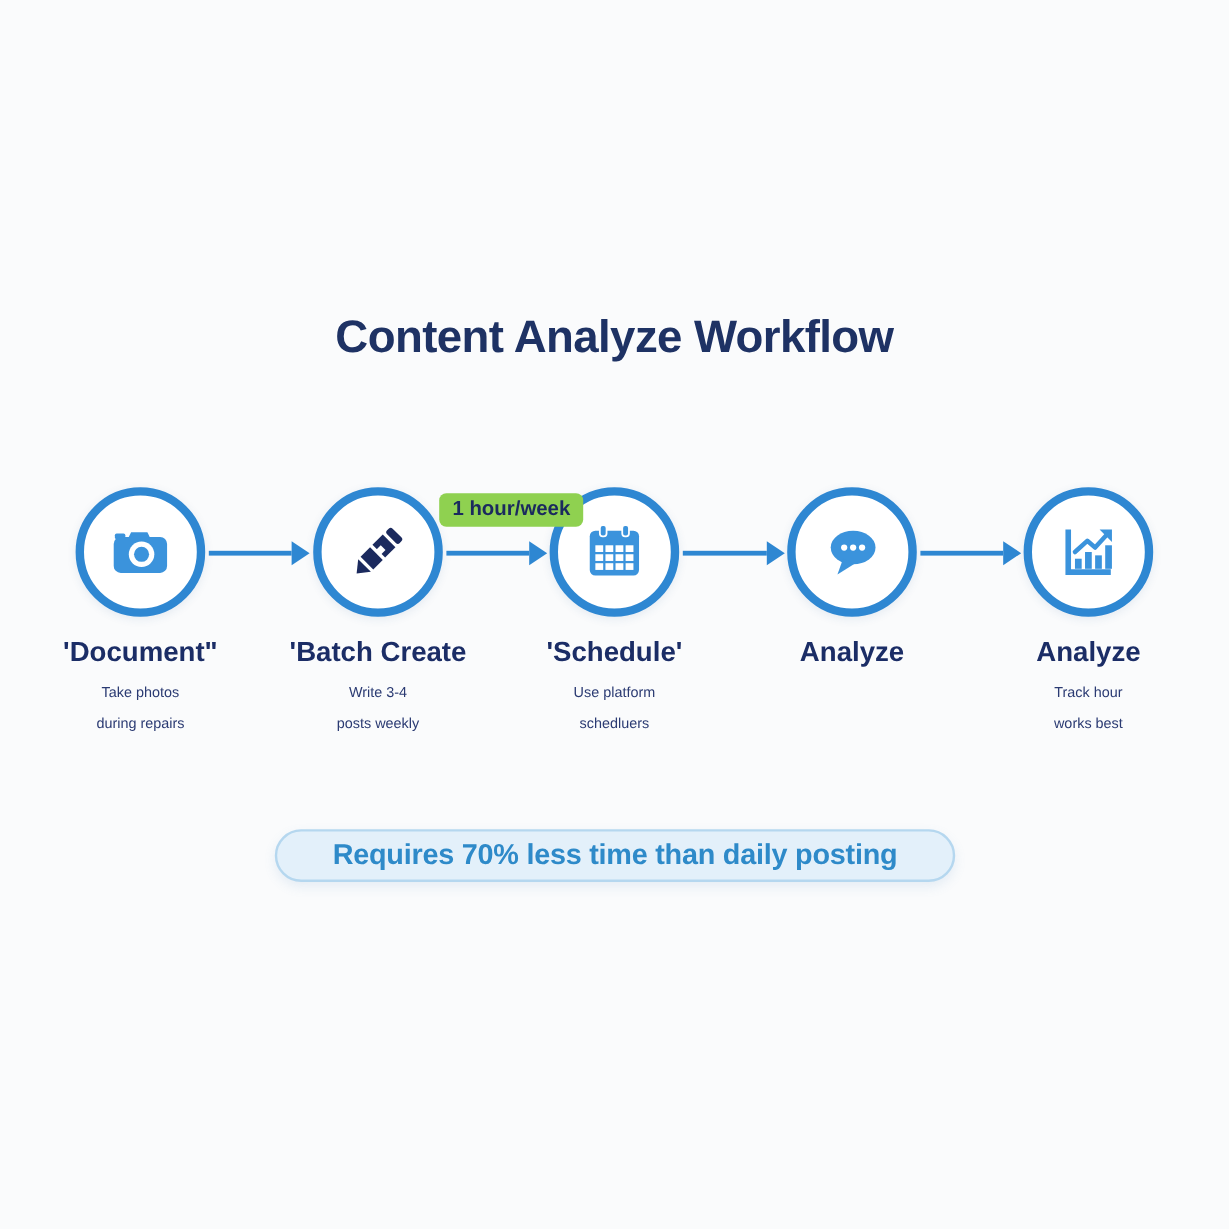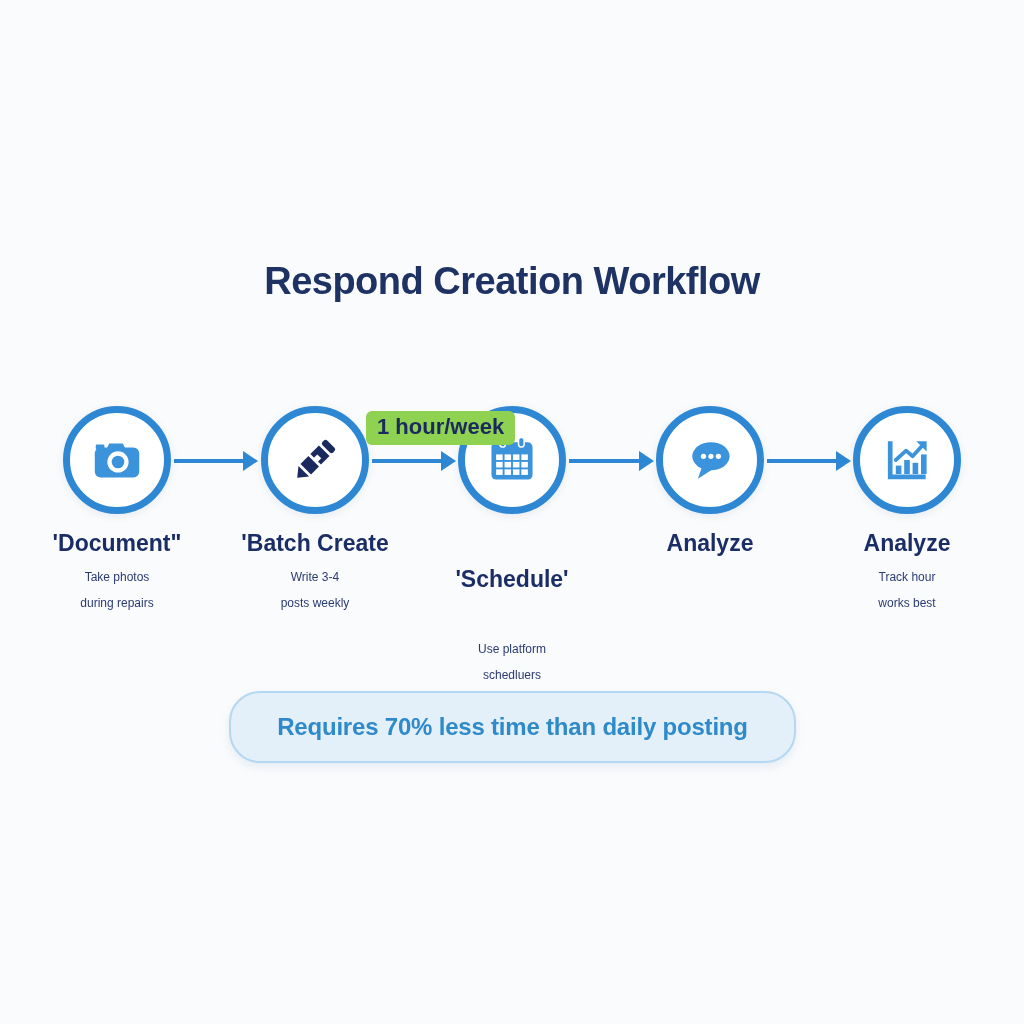--- a/index.html
+++ b/index.html
@@ -39,21 +39,21 @@
   .step{
     position:absolute;
     top:406px;
     width:196px;
     display:flex;
     flex-direction:column;
     align-items:center;
   }
   .step-1{left:19px;}
   .step-2{left:217px;}
-  .step-3{left:414px;gap:36px;}
+  .step-3{left:414px;}
   .step-4{left:612px;}
   .step-5{left:809px;}
 
   .circle{
     width:108px;height:108px;
     border-radius:50%;
     border:7px solid var(--circle-ring);
     background:#ffffff;
     display:flex;align-items:center;justify-content:center;
     box-shadow:0 2px 8px rgba(40,90,150,0.10);
@@ -96,50 +96,50 @@
     border-left:15px solid var(--arrow);
     border-top:10px solid transparent;
     border-bottom:10px solid transparent;
   }
 
   .time-badge{
     position:absolute;
     left:366px; top:411px;
     background:var(--badge-bg);
     color:var(--badge-text);
-    font-size:22px;
+    font-size:17px;
     font-weight:700;
     padding:3px 11px 5px 11px;
     border-radius:6px;
     white-space:nowrap;
   }
 
   .summary-pill{
     position:absolute;
     left:229px; top:691px;
-    width:567px; height:72px;
+    width:567px; height:44px;
     background:var(--pill-bg);
     border:2px solid var(--pill-border);
     border-radius:31px;
     display:flex;align-items:center;justify-content:center;
     box-shadow:0 4px 10px rgba(100,150,200,0.14);
   }
   .summary-pill span{
     font-size:24px;
     font-weight:700;
     color:var(--pill-text);
     letter-spacing:-0.2px;
   }
 </style>
 </head>
 <body>
 
 <div class="stage">
 
-  <h1 class="title">Respond Creation Workflow</h1>
+  <h1 class="title">Content Analyze Workflow</h1>
 
   <div class="step step-1">
     <div class="circle">
       <span>
         <svg width="58" height="58" viewBox="0 0 60 60">
           <g fill="var(--icon-blue)">
             <rect x="8" y="14" width="9" height="5" rx="1.5"></rect>
             <path d="M22 13 h14 l3 6 h-20 z"></path>
             <rect x="7" y="17" width="46" height="31" rx="6"></rect>
           </g>

